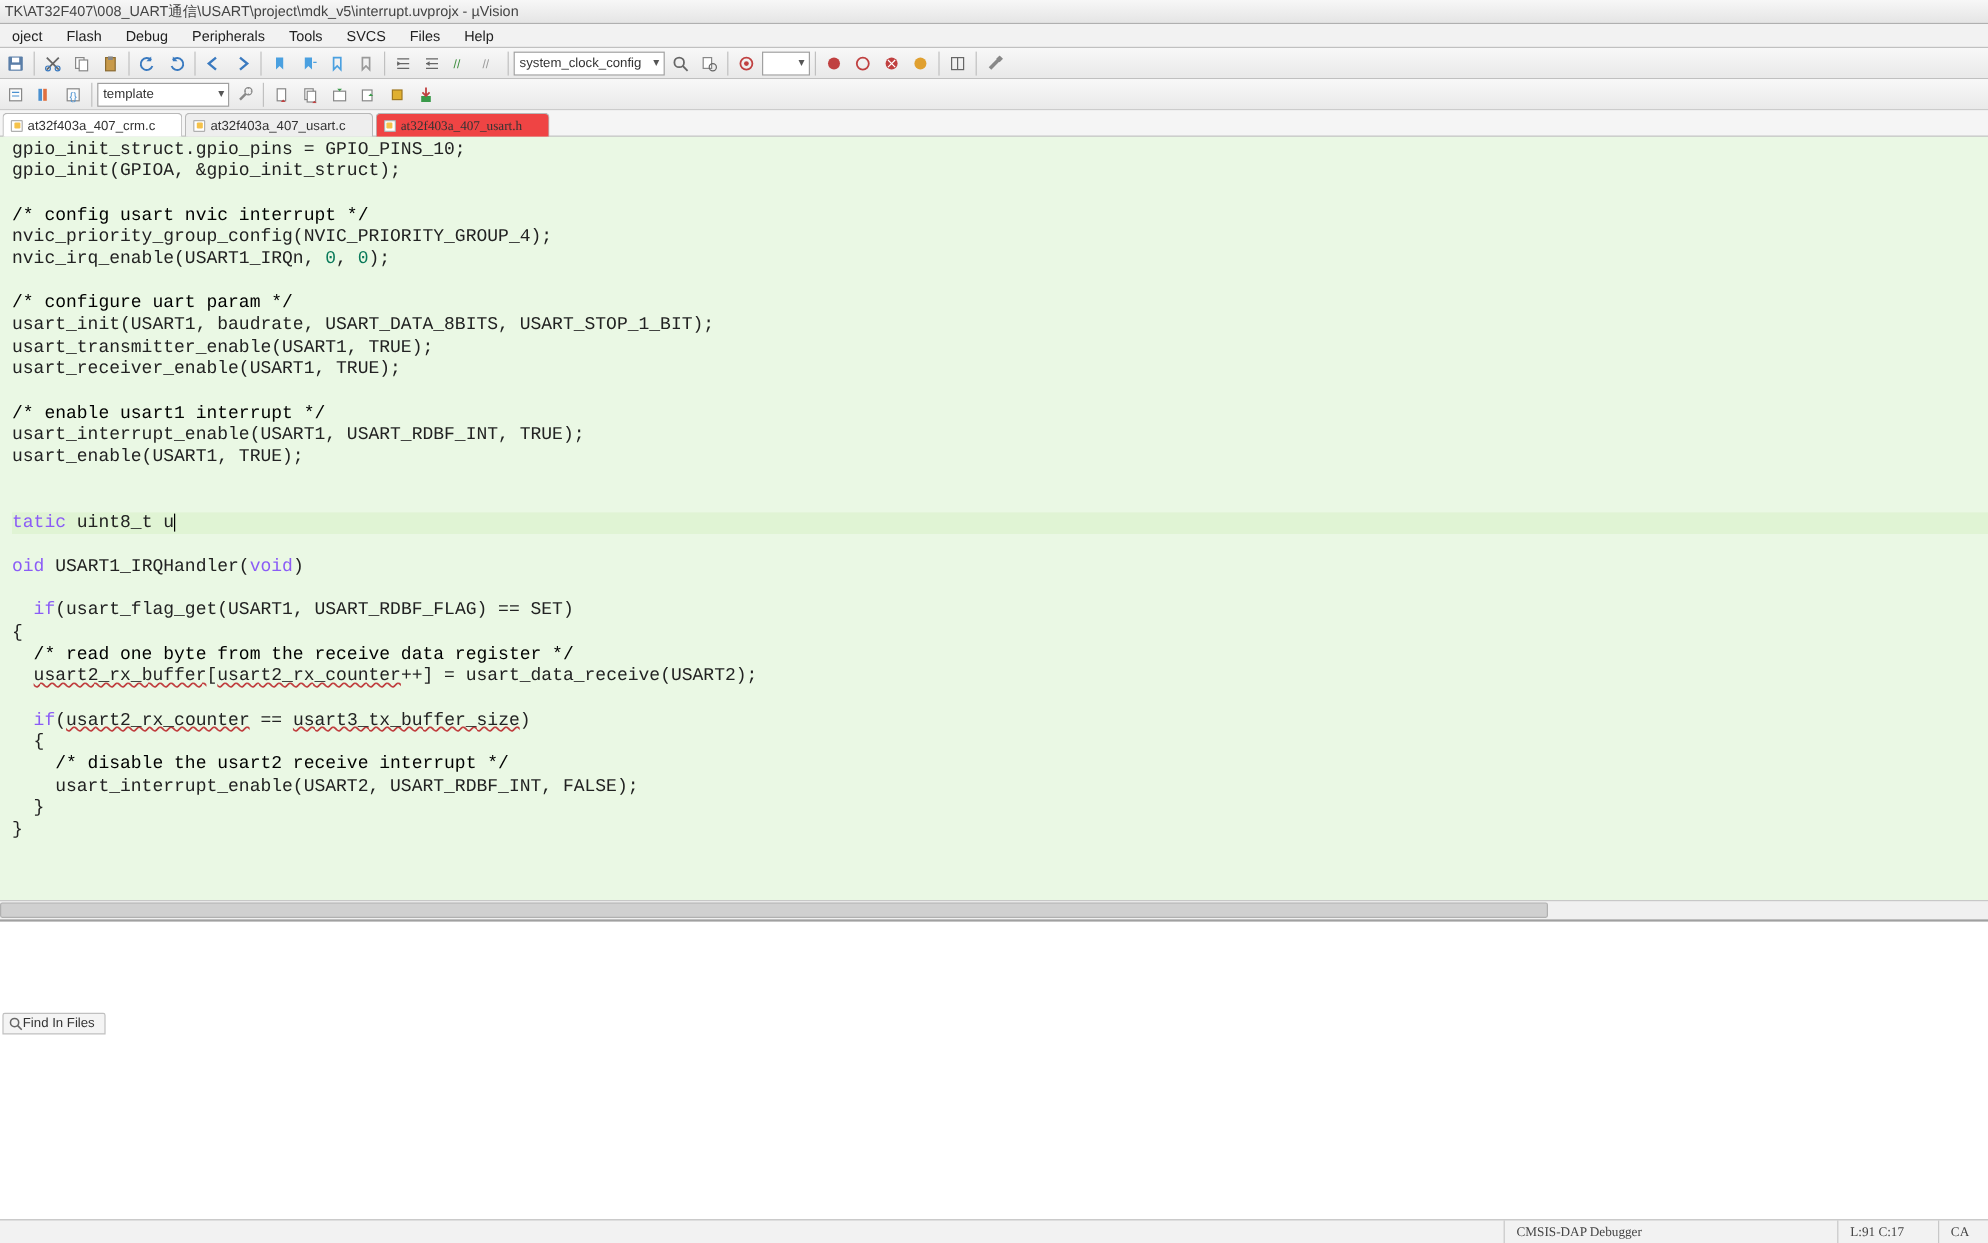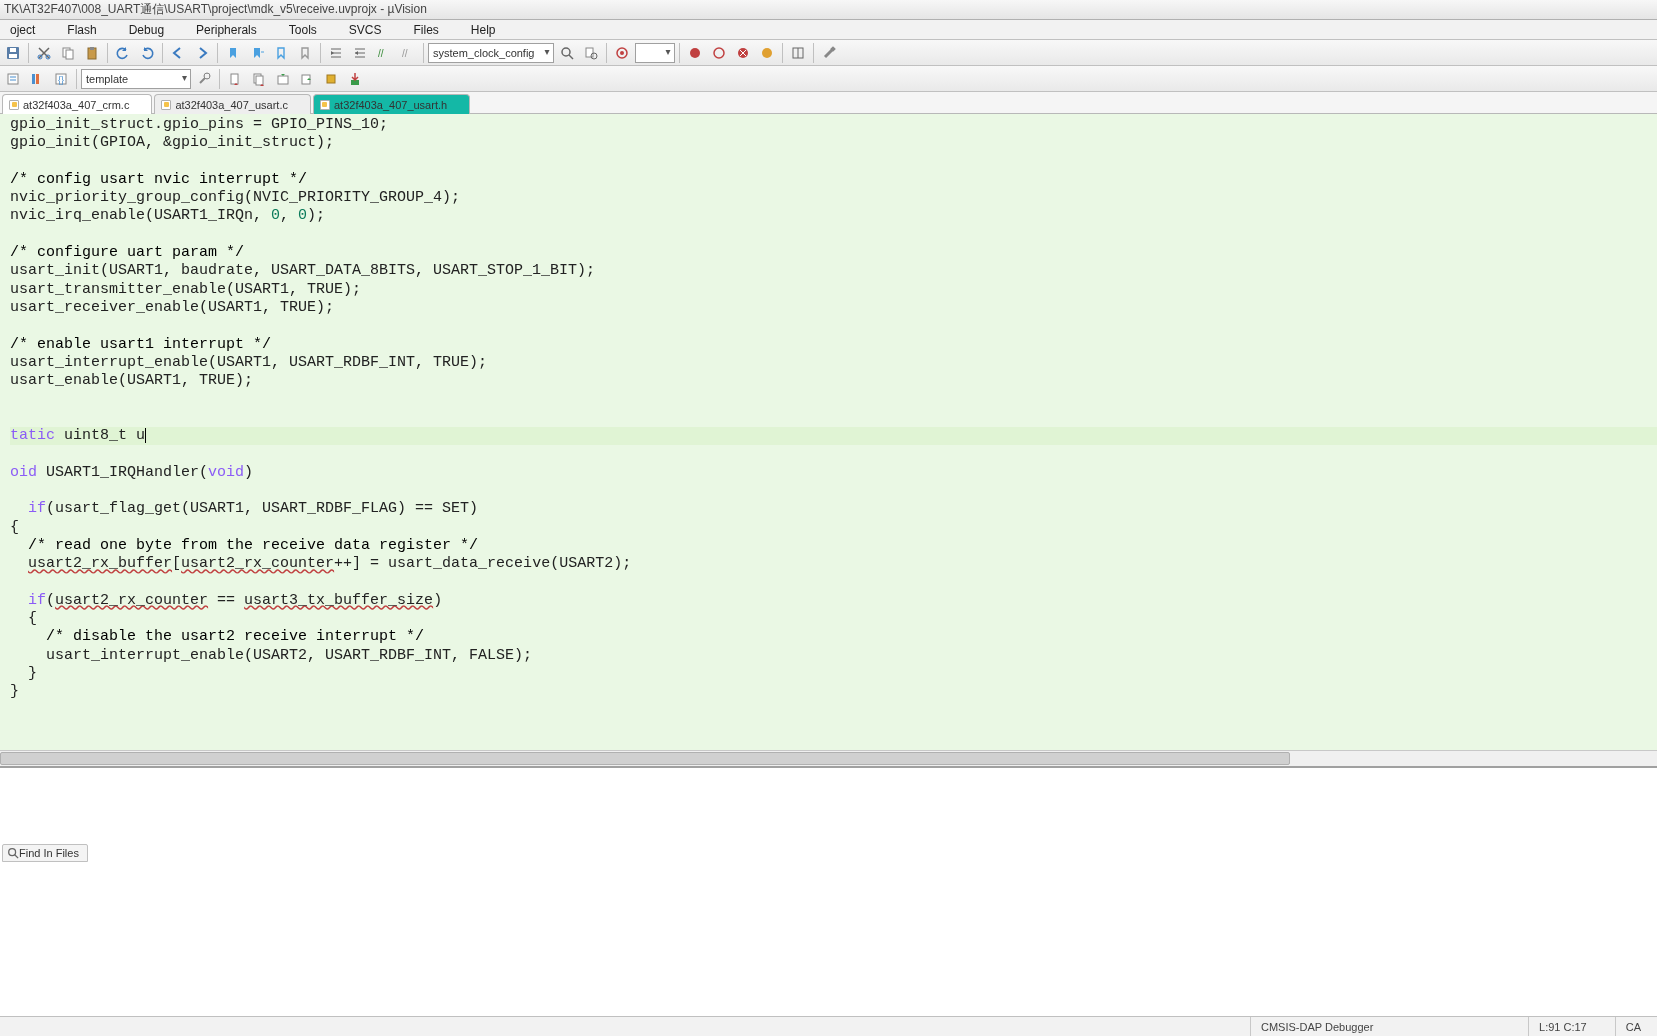--- a/index.html
+++ b/index.html
@@ -19,21 +19,21 @@
     display: flex; align-items: center;
     padding-left: 4px;
     font-size: 12px; color: #444;
   }
   
   .menubar {
     height: 20px;
     background: #f2f2f2;
     border-bottom: 1px solid #c0c0c0;
     display: flex; align-items: center;
-    font-size: 12px; color: #222; gap: 12px;
+    font-size: 12px; color: #222;
   }
   .menubar .mitem { padding: 0 10px; cursor: default; }
 
   
   .toolbar {
     height: 26px;
     background: linear-gradient(#f8f8f8,#e9e9e9);
     border-bottom: 1px solid #c0c0c0;
     display: flex; align-items: center;
     padding: 0 2px;
@@ -69,21 +69,21 @@
     height:20px; display:flex;align-items:center; gap:4px;
     padding: 0 22px 0 6px;
     border:1px solid #b8b8b8; border-bottom:none;
     margin-right:2px;
     border-top-left-radius:4px; border-top-right-radius:4px;
     font-size:11px; color:#333;
     background:#eee;
     position:relative; top:1px;
   }
   .ftab.active { background:#fff; }
-  .ftab.modified { background:#14b8a6; }
+  .ftab.modified { background:#ef4444;font-family:Liberation Serif, serif; }
   .ftab .dot { width:10px;height:10px;border-radius:1px;background:#fff;border:1px solid #b0b0b0;display:flex;align-items:center;justify-content:center;}
   .ftab .dot::before{content:"";width:5px;height:5px;background:#f5c24a;border-radius:1px;}
 
   
   .editor {
     background:#eaf8e4; 
     height: 636px;
     font-family:"Consolas","Courier New",monospace;
     font-size:15px;
     color:#222;
@@ -121,33 +121,33 @@
     font-size:11px; color:#333; margin-left:2px; margin-top:76px;
     border-radius:2px 2px 0 0;
   }
   .findtab svg { width:12px;height:12px; }
 
   
   .statusbar {
     position:absolute; bottom:0; left:0; right:0;
     height:20px; background:#f2f2f2; border-top:1px solid #c0c0c0;
     display:flex; align-items:center; font-size:11px; color:#444;
-    justify-content:flex-end; padding-right:6px; gap:18px;
+    justify-content:flex-end; padding-right:6px; gap:18px;font-family:Liberation Serif, serif;
   }
   .statusbar .cell { border-left:1px solid #c8c8c8; padding:0 10px; height:100%; display:flex;align-items:center;}
   .statusbar .spacer { flex:1; }
 
   
   svg { display:block; }
 </style>
 </head>
 <body>
 
 <div class="titlebar">
-  <span>TK\AT32F407\008_UART通信\USART\project\mdk_v5\receive.uvprojx - µVision</span>
+  <span>TK\AT32F407\008_UART通信\USART\project\mdk_v5\interrupt.uvprojx - µVision</span>
 </div>
 
 <div class="menubar">
   <span class="mitem">oject</span>
   <span class="mitem">Flash</span>
   <span class="mitem">Debug</span>
   <span class="mitem">Peripherals</span>
   <span class="mitem">Tools</span>
   <span class="mitem">SVCS</span>
   <span class="mitem">Files</span>

